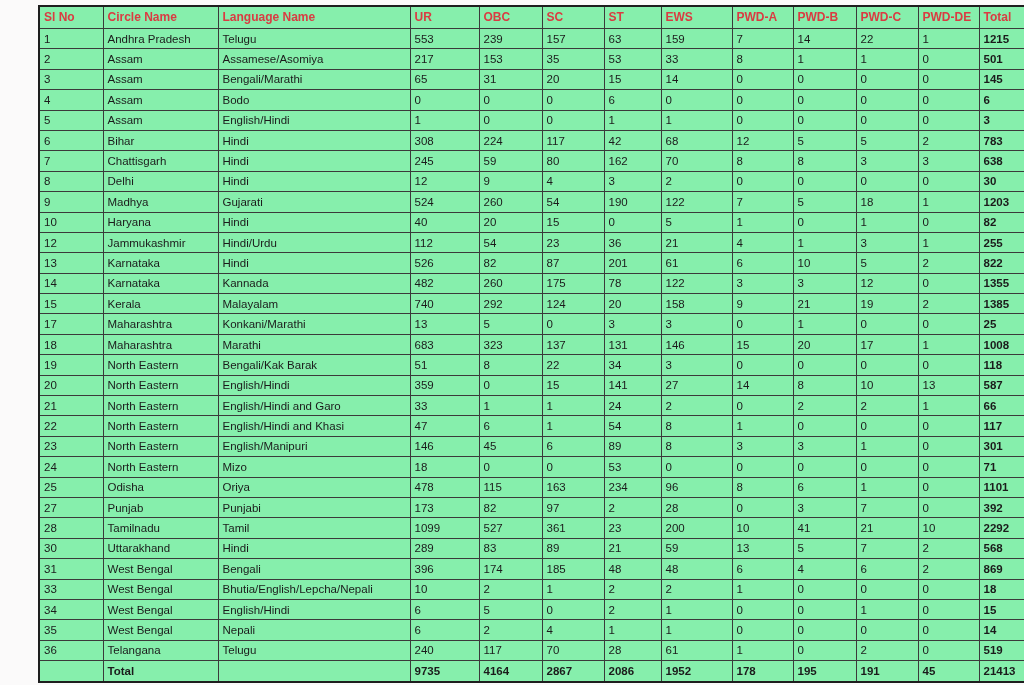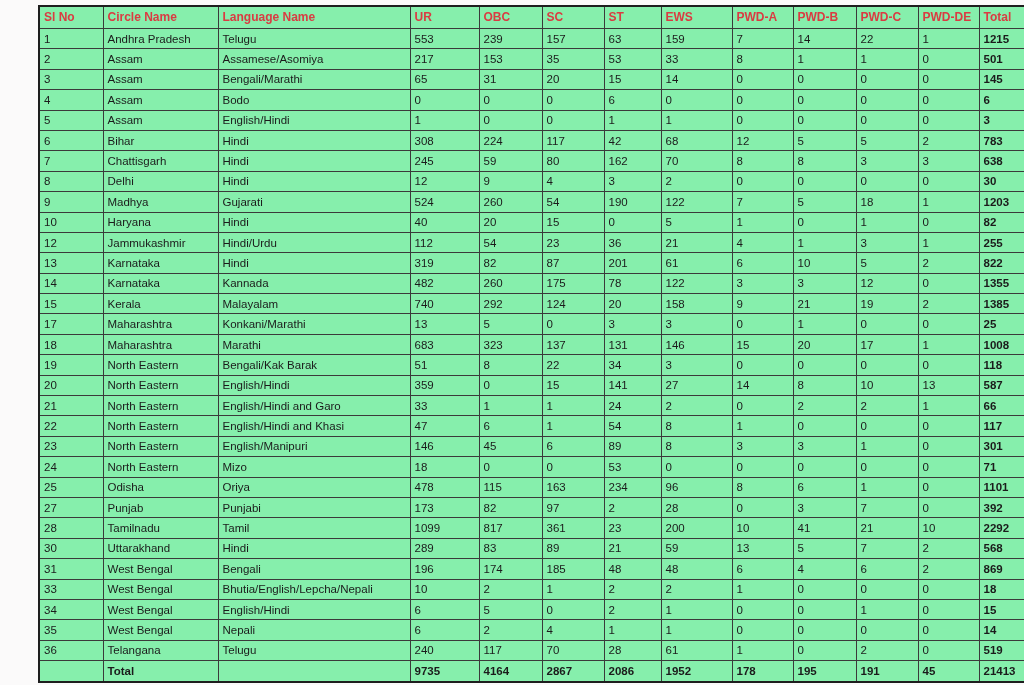--- a/index.html
+++ b/index.html
@@ -252,21 +252,21 @@
           <td>4</td>
           <td>1</td>
           <td>3</td>
           <td>1</td>
           <td class="total-col">255</td>
         </tr>
         <tr>
           <td>13</td>
           <td>Karnataka</td>
           <td>Hindi</td>
-          <td>319</td>
+          <td>526</td>
           <td>82</td>
           <td>87</td>
           <td>201</td>
           <td>61</td>
           <td>6</td>
           <td>10</td>
           <td>5</td>
           <td>2</td>
           <td class="total-col">822</td>
         </tr>
@@ -448,21 +448,21 @@
           <td>3</td>
           <td>7</td>
           <td>0</td>
           <td class="total-col">392</td>
         </tr>
         <tr>
           <td>28</td>
           <td>Tamilnadu</td>
           <td>Tamil</td>
           <td>1099</td>
-          <td>817</td>
+          <td>527</td>
           <td>361</td>
           <td>23</td>
           <td>200</td>
           <td>10</td>
           <td>41</td>
           <td>21</td>
           <td>10</td>
           <td class="total-col">2292</td>
         </tr>
         <tr>
@@ -477,21 +477,21 @@
           <td>13</td>
           <td>5</td>
           <td>7</td>
           <td>2</td>
           <td class="total-col">568</td>
         </tr>
         <tr>
           <td>31</td>
           <td>West Bengal</td>
           <td>Bengali</td>
-          <td>196</td>
+          <td>396</td>
           <td>174</td>
           <td>185</td>
           <td>48</td>
           <td>48</td>
           <td>6</td>
           <td>4</td>
           <td>6</td>
           <td>2</td>
           <td class="total-col">869</td>
         </tr>

